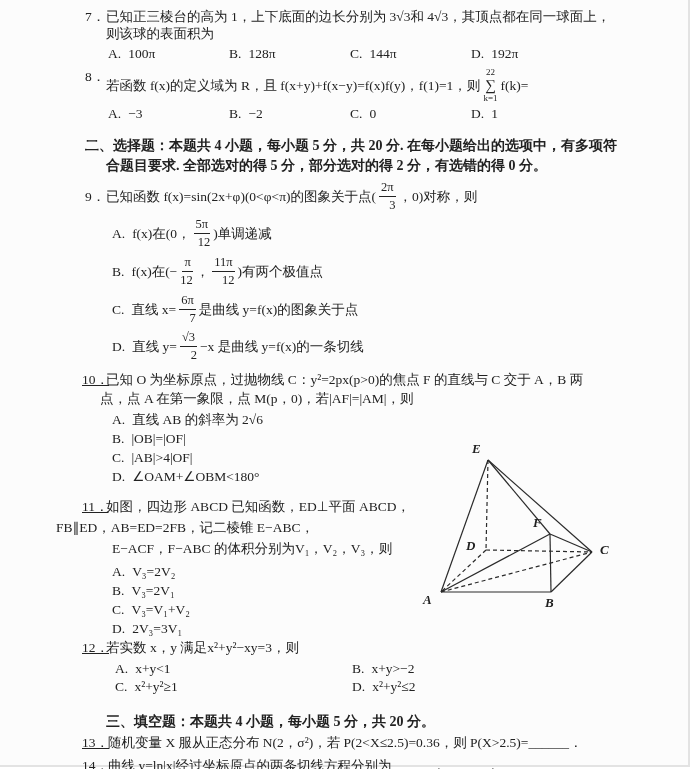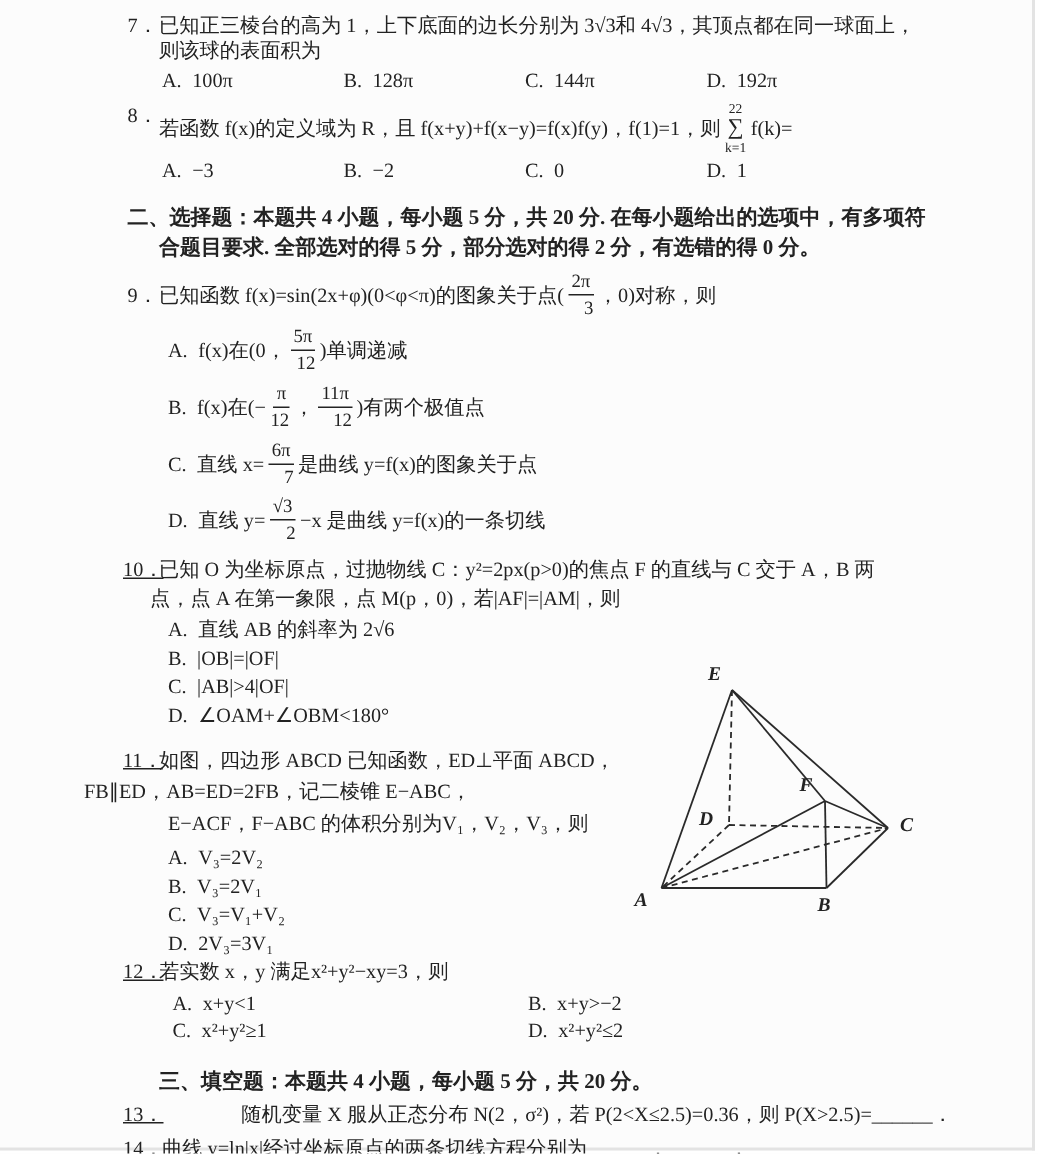--- a/index.html
+++ b/index.html
@@ -273,21 +273,21 @@
     </div>
   </section>
 
   <section>
     <div class="row nowrap bold mt16" style="">
       <span>三、填空题：本题共 4 小题，每小题 5 分，共 20 分。</span>
     </div>
   </section>
 
   <section>
-    <div class="row nowrap mt2" style="padding-left:108px;line-height:18px;text-align:center;">
+    <div class="row nowrap mt2" style="padding-left:108px;line-height:18px;">
       <span class="qnum2">13．</span>
       <span>随机变量 X 服从正态分布 N(2，σ²)，若 P(2&lt;X≤2.5)=0.36，则 P(X&gt;2.5)=______．</span>
     </div>
   </section>
 
   <section>
     <div class="row nowrap" style="padding-left:108px;line-height:18px;margin-top:5px;">
       <span class="qnum2">14．</span>
       <span>曲线 y=ln|x|经过坐标原点的两条切线方程分别为______，______．</span>
     </div>

